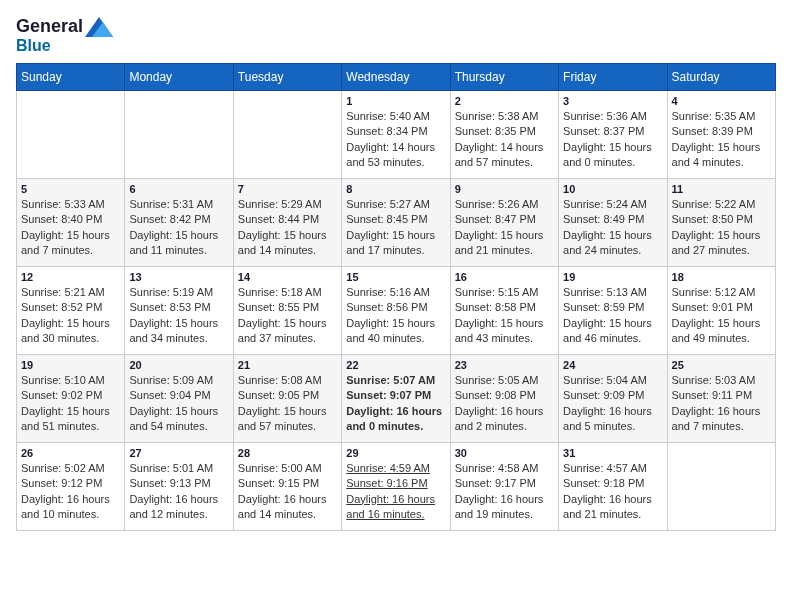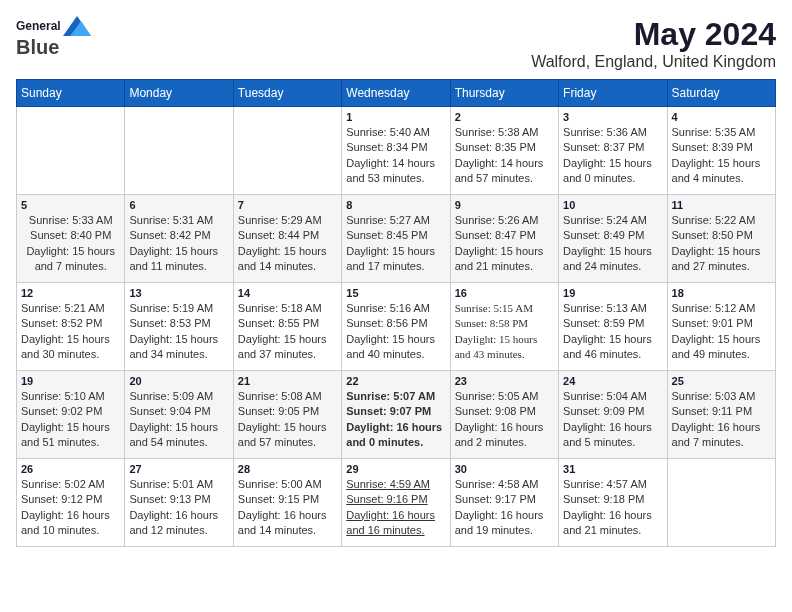--- a/index.html
+++ b/index.html
@@ -77,31 +77,27 @@
       color: #333;
       line-height: 1.4;
     }
   </style>
 </head>
 <body>
 
 <div class="header-area">
   <div class="logo">
     <div class="logo-row">
-      <span style="font-size:12px;font-weight:bold;color:#1a1a2e;">General</span>
+      <span style="font-size:18px;font-weight:bold;color:#1a1a2e;">General</span>
       <svg width="28" height="20" viewBox="0 0 28 20" style="margin-left:2px;">
         <polygon points="0,20 14,0 28,20" fill="#1565c0"></polygon>
         <polygon points="7,20 18,5 28,20" fill="#42a5f5"></polygon>
       </svg>
     </div>
-    <span style="font-size:20px;font-weight:bold;color:#404040;">Blue</span>
-  </div>
-  <div class="title-area">
-    <div class="cal-title">May 2024</div>
-    <div class="cal-subtitle">Walford, England, United Kingdom</div>
+    <span style="font-size:16px;font-weight:bold;color:#0369a1;">Blue</span>
   </div>
 </div>
 
 <table>
   <thead>
     <tr>
       <th>Sunday</th>
       <th>Monday</th>
       <th>Tuesday</th>
       <th>Wednesday</th>
@@ -140,21 +136,21 @@
           <span class="day-number">4</span>
           <div class="day-info" style="white-space: pre-line;">Sunrise: 5:35 AM
 Sunset: 8:39 PM
 Daylight: 15 hours
 and 4 minutes.</div>
         </td>
       </tr>
       <tr>
         <td>
           <span class="day-number">5</span>
-          <div class="day-info" style="white-space: pre-line; text-align: center;">Sunrise: 5:33 AM
+          <div class="day-info" style="white-space: pre-line;">Sunrise: 5:33 AM
 Sunset: 8:40 PM
 Daylight: 15 hours
 and 7 minutes.</div>
         </td>
         <td>
           <span class="day-number">6</span>
           <div class="day-info" style="white-space: pre-line;">Sunrise: 5:31 AM
 Sunset: 8:42 PM
 Daylight: 15 hours
 and 11 minutes.</div>
@@ -219,21 +215,21 @@
         </td>
         <td>
           <span class="day-number">15</span>
           <div class="day-info" style="white-space: pre-line;">Sunrise: 5:16 AM
 Sunset: 8:56 PM
 Daylight: 15 hours
 and 40 minutes.</div>
         </td>
         <td>
           <span class="day-number">16</span>
-          <div class="day-info" style="white-space: pre-line; font-family: Liberation Serif, serif;">Sunrise: 5:15 AM
+          <div class="day-info" style="white-space: pre-line;">Sunrise: 5:15 AM
 Sunset: 8:58 PM
 Daylight: 15 hours
 and 43 minutes.</div>
         </td>
         <td>
           <span class="day-number">19</span>
           <div class="day-info" style="white-space: pre-line;">Sunrise: 5:13 AM
 Sunset: 8:59 PM
 Daylight: 15 hours
 and 46 minutes.</div>

